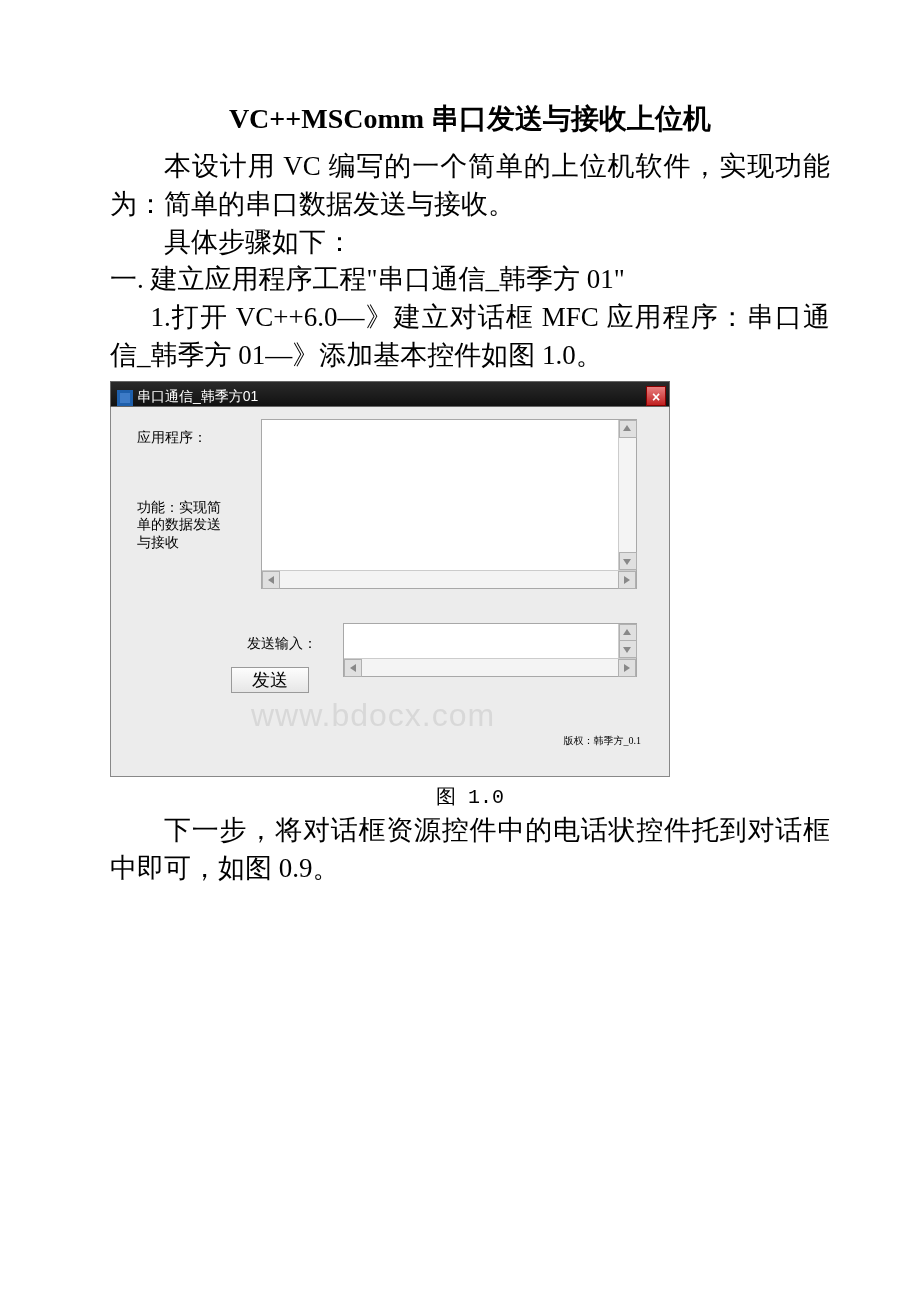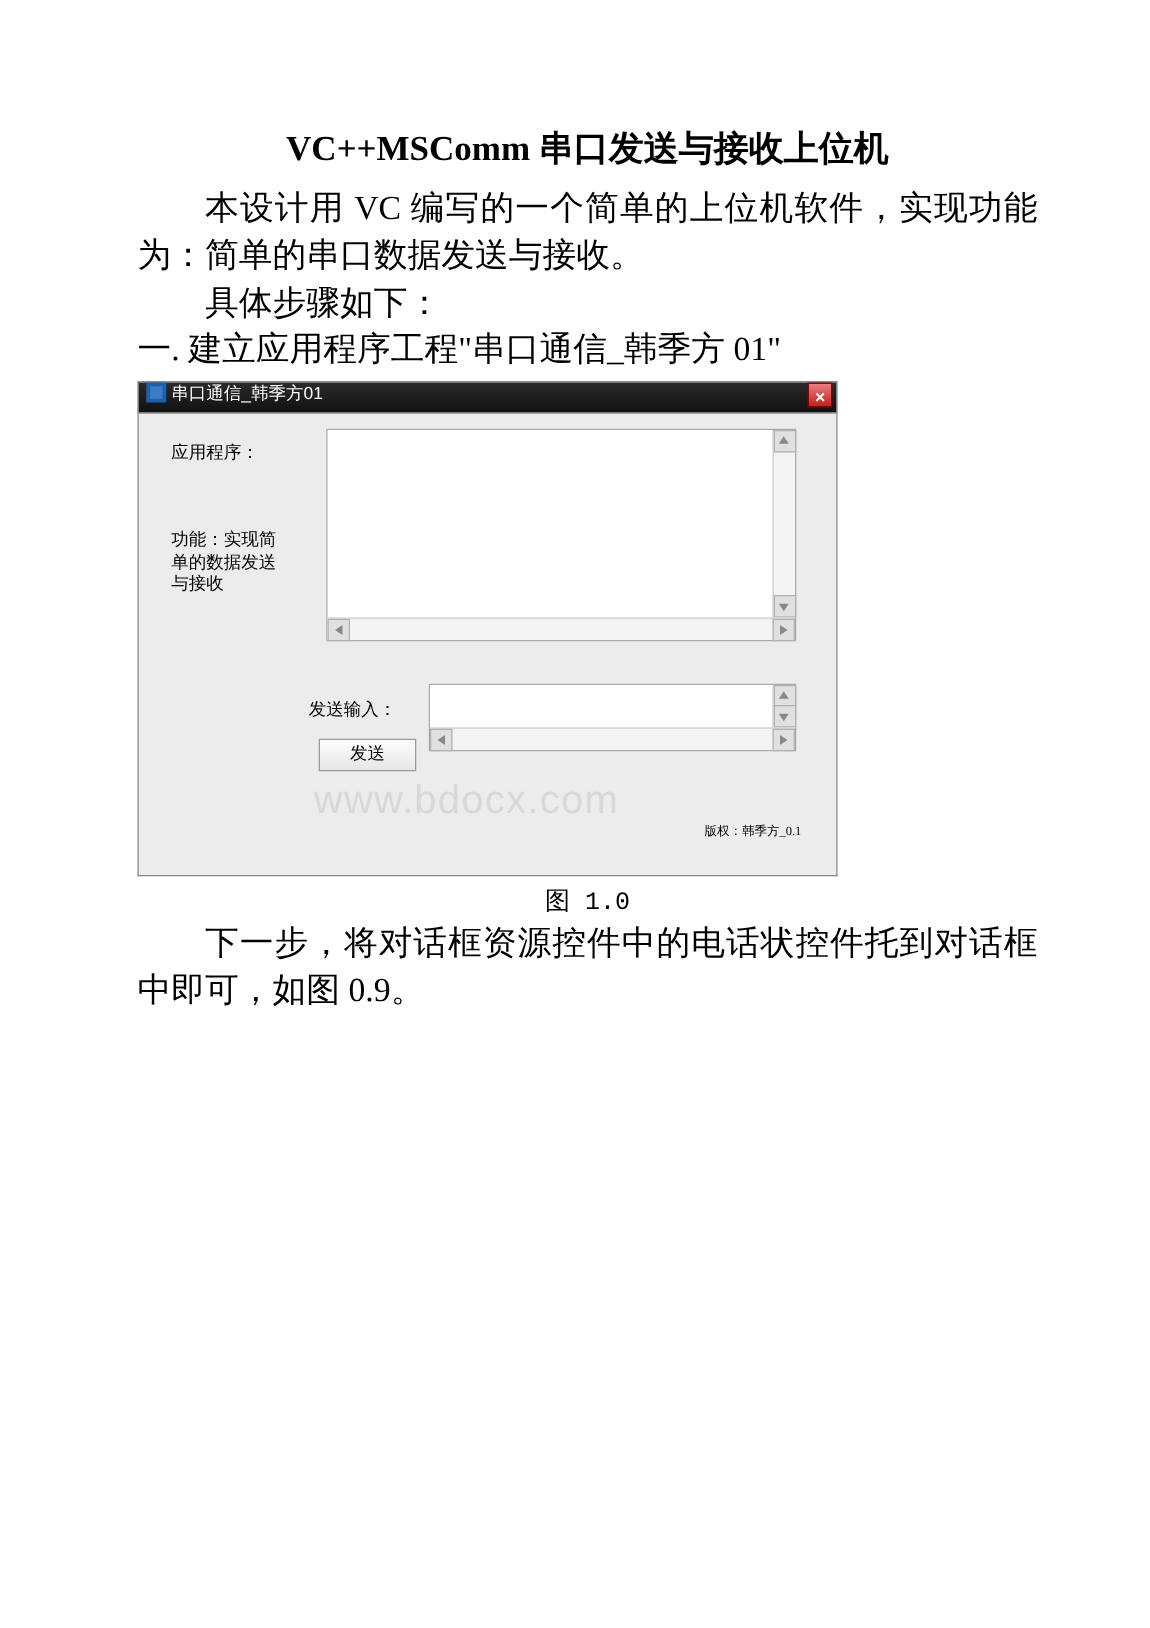--- a/index.html
+++ b/index.html
@@ -30,21 +30,21 @@
   .indent { text-indent: 2em; }
   .indent1 { text-indent: 1.5em; }
 
   
   .dialog-wrap {
     margin: 6px 0 6px 0;
     width: 560px;
   }
   .titlebar {
     display: flex;
-    align-items: flex-start;
+    align-items: flex-end;
     height: 26px;
     background: linear-gradient(to bottom, #2a2a2a, #111);
     border: 1px solid #666;
   }
   .titlebar .icon {
     width: 16px; height: 16px;
     margin: 0 4px 0 6px;
     background: #1e5fab;
     position: relative;
   }
@@ -131,25 +131,25 @@
   .send-box {
     left: 232px; top: 216px; width: 294px; height: 54px;
   }
   .send-box .scroll-v { height: calc(100% - 18px); }
   .send-box .arr-up{ right:5px; top:5px; border-left:4px solid transparent; border-right:4px solid transparent; border-bottom:6px solid #888; }
   .send-box .arr-down{ right:5px; bottom:23px; border-left:4px solid transparent; border-right:4px solid transparent; border-top:6px solid #888; }
   .send-box .arr-left{ left:6px; bottom:4px; border-top:4px solid transparent; border-bottom:4px solid transparent; border-right:6px solid #888;}
   .send-box .arr-right{ right:6px; bottom:4px; border-top:4px solid transparent; border-bottom:4px solid transparent; border-left:6px solid #888;}
 
   .btn-send {
-    position:absolute; left: 144px; top: 260px;
+    position:absolute; left: 120px; top: 260px;
     width: 78px; height: 26px;
     background: linear-gradient(to bottom,#fdfdfd,#e6e6e6);
     border:1px solid #9a9a9a;
-    font-size:14px; font-family:"SimSun";
+    font-size:18px; font-family:"SimSun";
     text-align:center; line-height:24px;
   }
   .watermark {
     position:absolute; left:140px; top:290px;
     font-size:32px; font-family: Arial, sans-serif;
     color:#d8d8d8;
     letter-spacing:1px;
   }
   .copyright {
     position:absolute; right: 28px; bottom: 28px;
@@ -165,20 +165,21 @@
 </style>
 </head>
 <body>
 
 <div class="content">
   <h1>VC++MSComm 串口发送与接收上位机</h1>
 
   <p class="para indent">本设计用 VC 编写的一个简单的上位机软件，实现功能为：简单的串口数据发送与接收。</p>
   <p class="para indent">具体步骤如下：</p>
   <p class="para">一. 建立应用程序工程"串口通信_韩季方 01"</p>
+  <p class="para indent1">1.打开 VC++6.0—》建立对话框 MFC 应用程序：串口通信_韩季方 01—》添加基本控件如图 1.0。</p>
 
   <div class="dialog-wrap">
     <div class="titlebar">
       <span class="icon"></span>
       <span class="txt">串口通信_韩季方01</span>
       <span class="close">×</span>
     </div>
     <div class="dialog-body">
       <div class="label-col lbl-recv">应用程序：</div>
       <div class="label-col lbl-desc">功能：实现简单的数据发送与接收</div>

